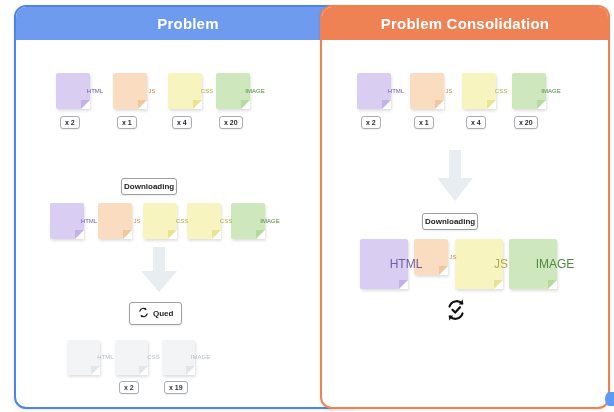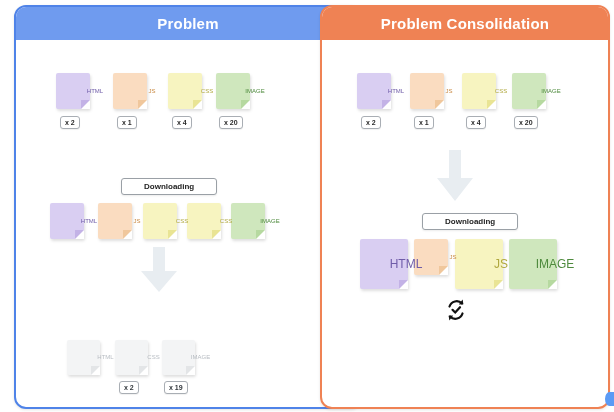--- a/index.html
+++ b/index.html
@@ -96,21 +96,21 @@
 
   
   .chip {
     position: absolute;
     background: #ffffff;
     border: 1px solid #9aa0a6;
     border-radius: 3px;
     font-size: 8px;
     font-weight: bold;
     color: #1d1d1d;
-    padding: 3px 22px;
+    padding: 3px 2px;
     white-space: nowrap;
     display: flex;
     align-items: center;
     gap: 4px;
     box-shadow: 0 1px 2px rgba(0,0,0,0.08);
   }
 
   
   .arrow { position: absolute; }
   .arrow svg { display: block; }
@@ -186,20 +186,31 @@
         <span class="label">IMAGE</span>
         <span class="fold"></span>
       </div>
 
       <div class="arrow" style="left:123px; top:207px;">
         <svg width="40" height="46" viewBox="0 0 40 46">
           <polygon points="14,0 26,0 26,24 38,24 20,45 2,24 14,24" fill="#e8edf1"></polygon>
         </svg>
       </div>
 
+      <div class="chip" style="left:113px; top:262px; padding:4px 8px;">
+        <span>
+          <svg width="11" height="11" viewBox="0 0 24 24" fill="none" stroke="#1d1d1d" stroke-width="2.6" stroke-linecap="round">
+            <path d="M4 9 A8 8 0 0 1 17 5"></path>
+            <polyline points="17,1 18,5.5 13.5,6" fill="#1d1d1d" stroke="none"></polyline>
+            <path d="M20 15 A8 8 0 0 1 7 19"></path>
+            <polyline points="7,23 6,18.5 10.5,18" fill="#1d1d1d" stroke="none"></polyline>
+          </svg>
+        </span>
+        <span>Qued</span>
+      </div>
 
       <div class="card c-gray" style="left:51px; top:300px; width:33px; height:35px; font-size:6px;">
         <span class="label">HTML</span>
         <span class="fold"></span>
       </div>
 
       <div class="card c-gray" style="left:99px; top:300px; width:33px; height:35px; font-size:6px;">
         <span class="label">CSS</span>
         <span class="fold"></span>
       </div>

